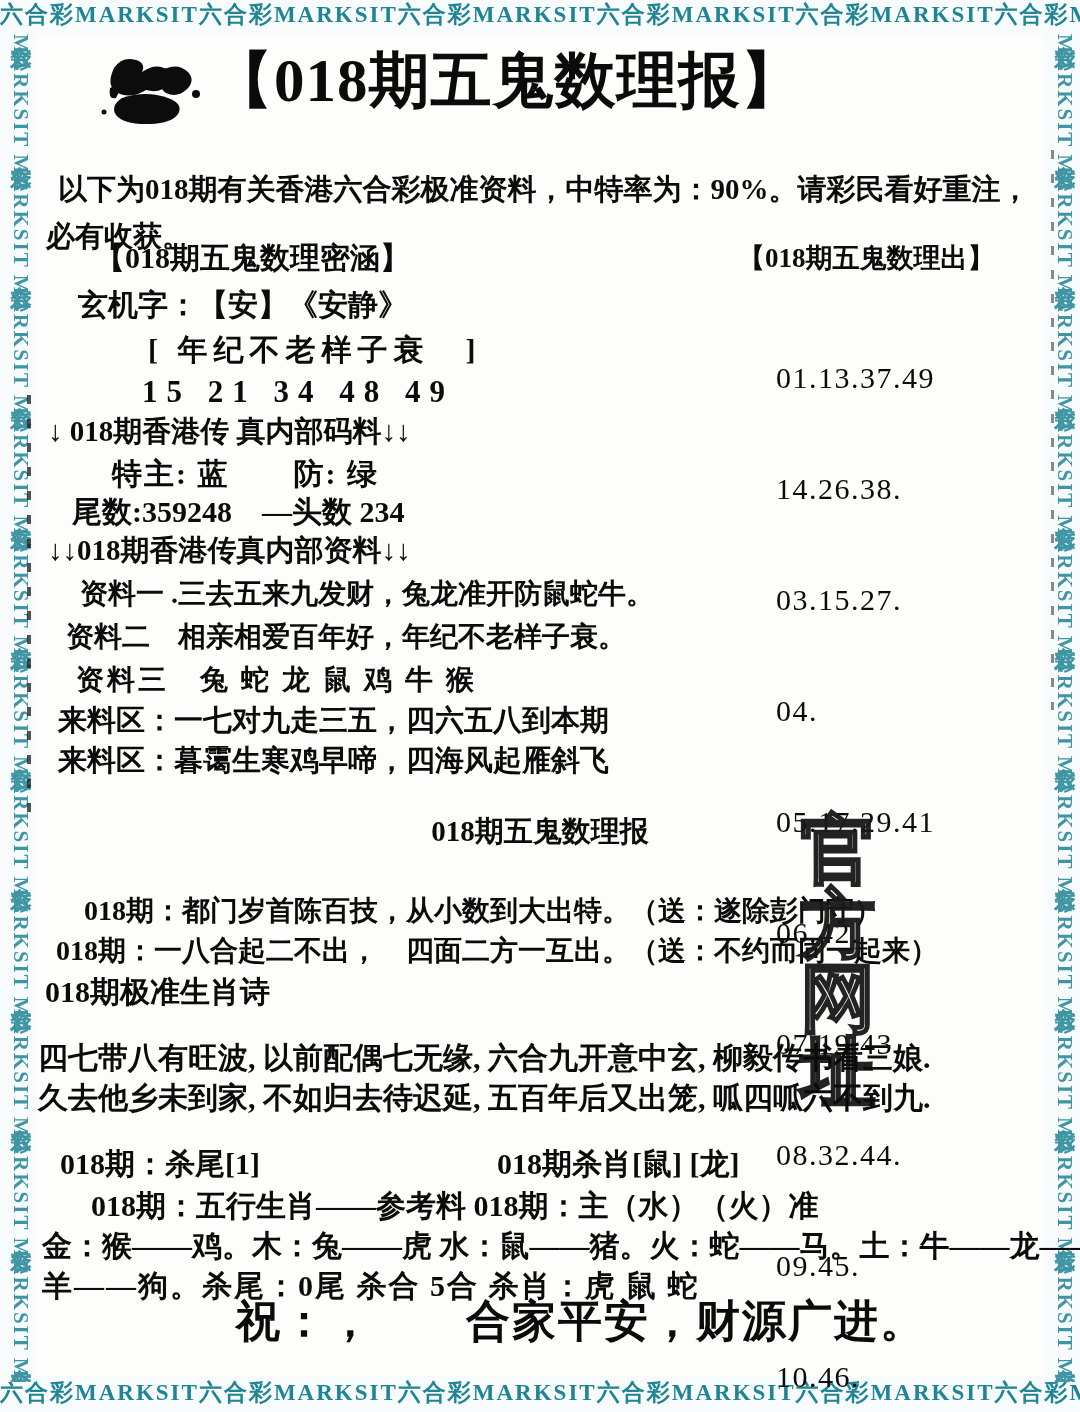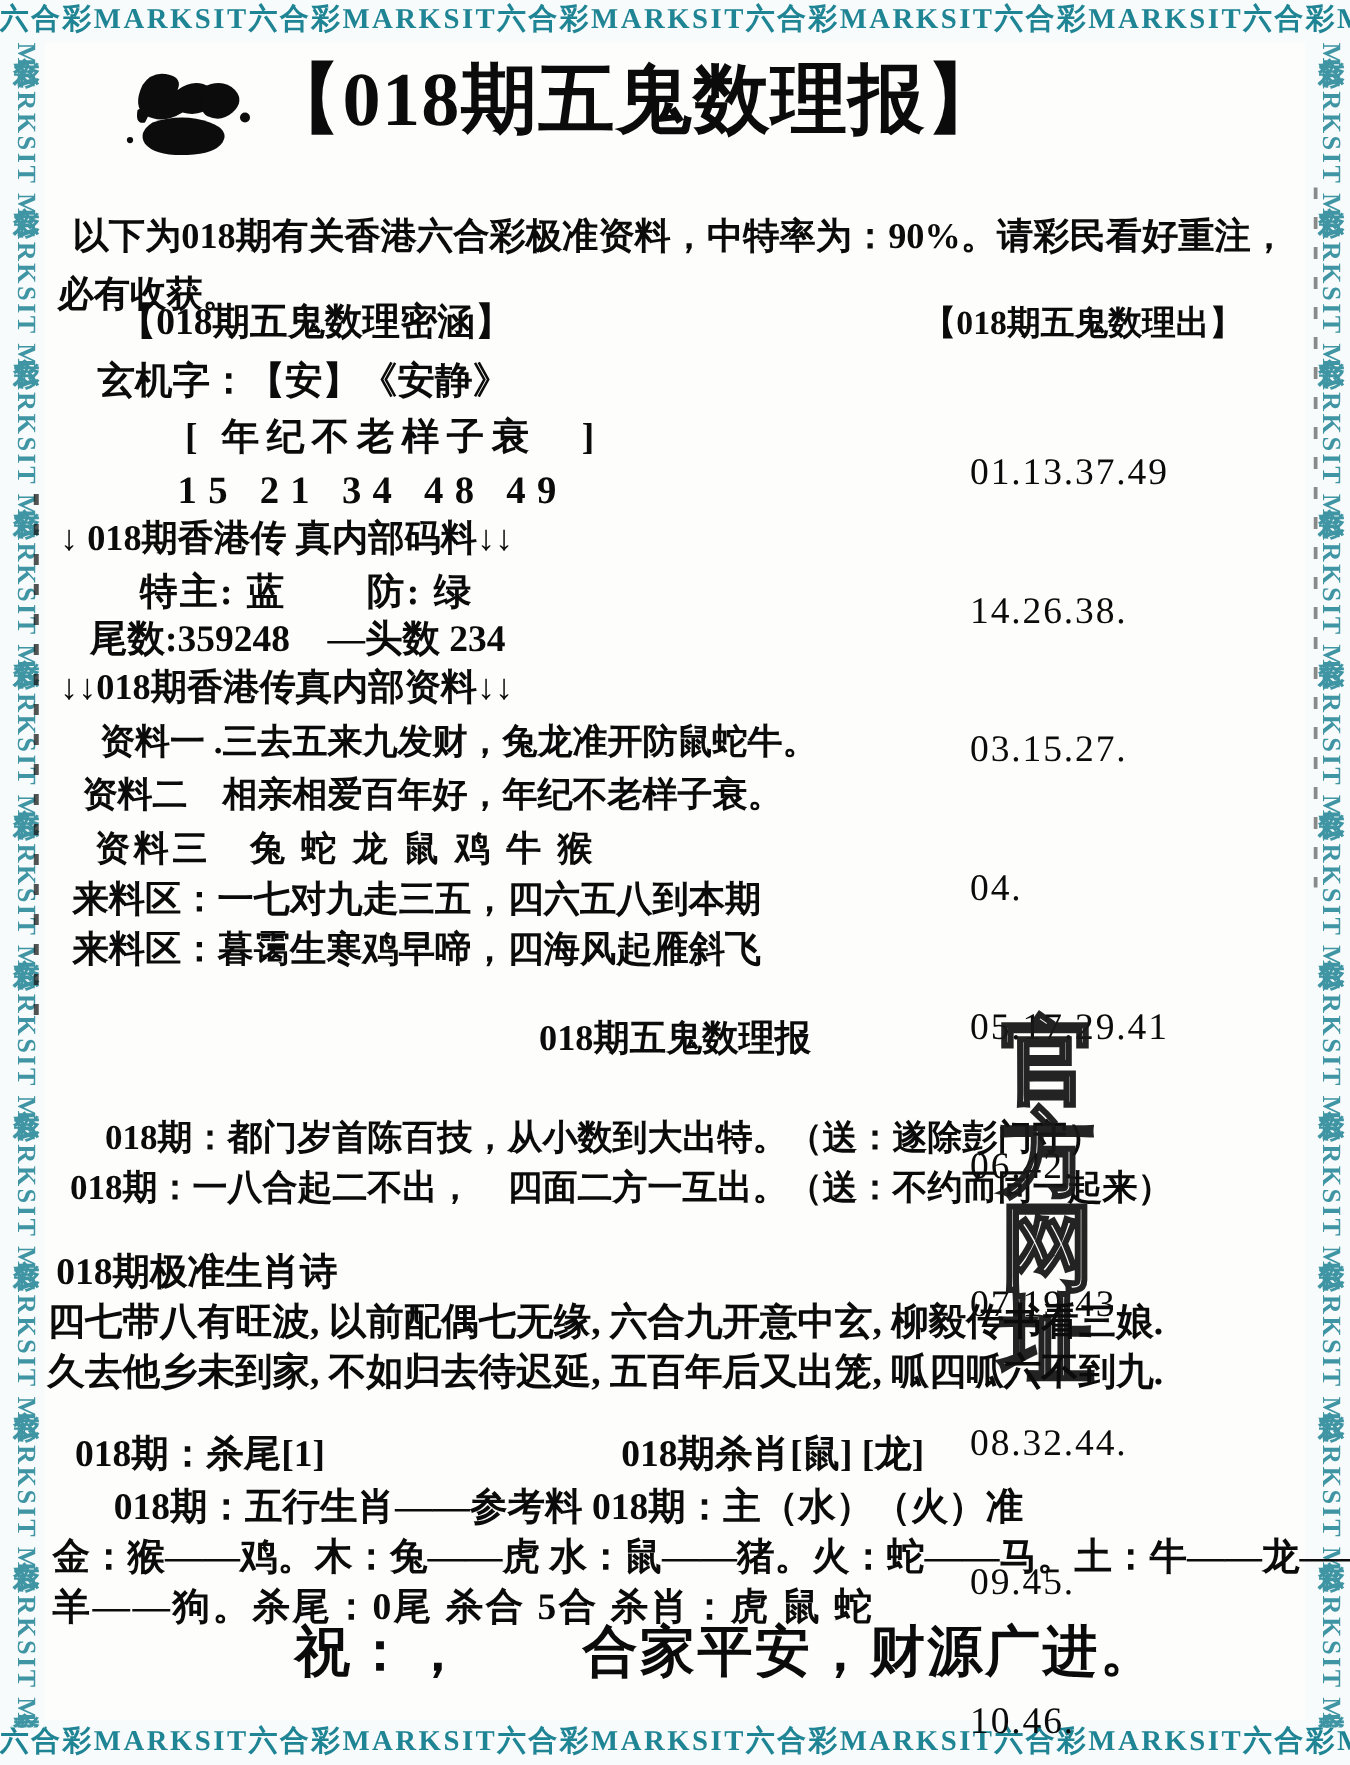--- a/index.html
+++ b/index.html
@@ -47,21 +47,21 @@
   .rep-heading{left:38px;top:815px;width:1004px;text-align:center;font-size:29px;}
   .rep-l1{left:102px;top:855px;font-size:28px;}
   .rep-l2{left:84px;top:895px;font-size:28px;}
   .rep-l3{left:56px;top:935px;font-size:28px;}
   
   .wm{position:absolute;left:796px;top:814px;width:84px;text-align:center;
       font-size:75px;line-height:74px;font-weight:700;
       -webkit-text-stroke:2.5px #181818;color:transparent;opacity:.95;}
   @supports not (-webkit-text-stroke:1px #000){.wm{color:#181818;opacity:.85;}}
   
-  .poem-h{left:45px;top:1001px;font-size:30px;}
+  .poem-h{left:45px;top:975px;font-size:30px;}
   .poem-1{left:38px;top:1041px;font-size:30px;}
   .poem-2{left:38px;top:1081px;font-size:30px;}
   
   .ft-kill-l{left:60px;top:1147px;font-size:30px;}
   .ft-kill-r{left:497px;top:1147px;font-size:30px;}
   .ft-wuxing{left:60px;top:1189px;font-size:30px;margin-left:31px;}
   .ft-elem1{left:42px;top:1229px;font-size:30px;}
   .ft-elem2{left:42px;top:1269px;font-size:30px;letter-spacing:2px;}
   .ft-bless{left:236px;top:1297px;font-size:44px;letter-spacing:2px;}
   

